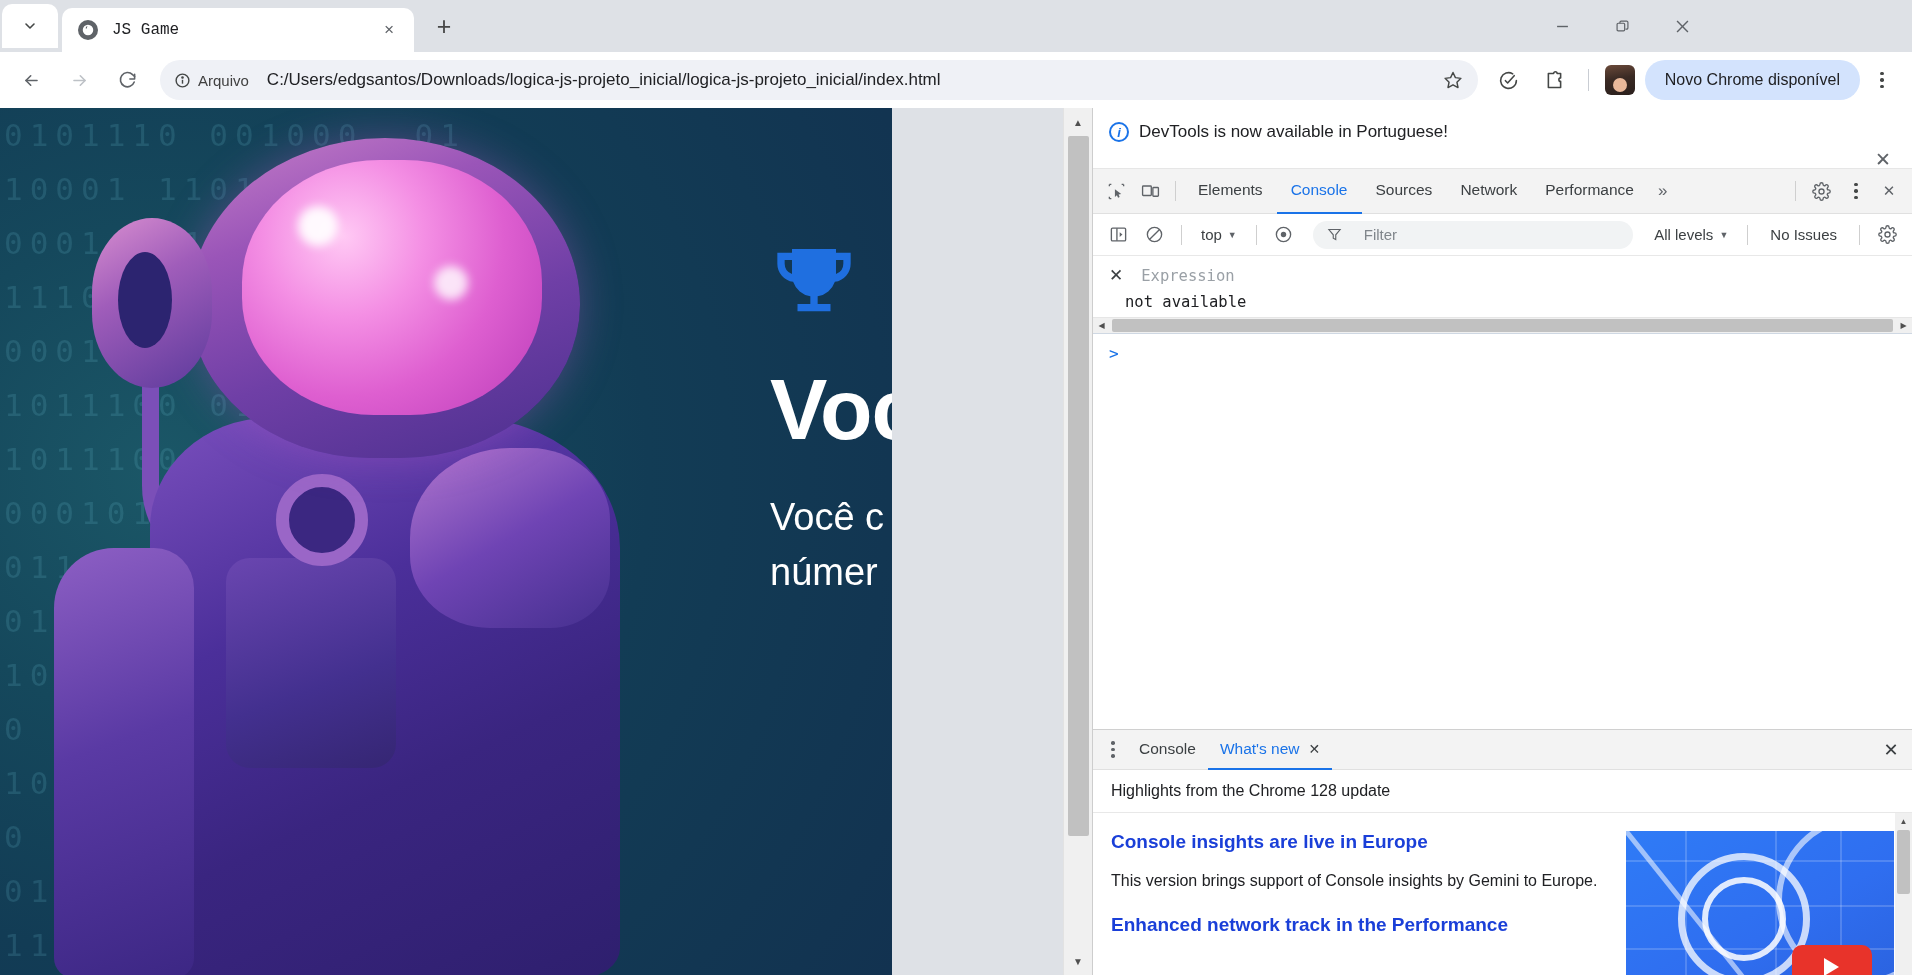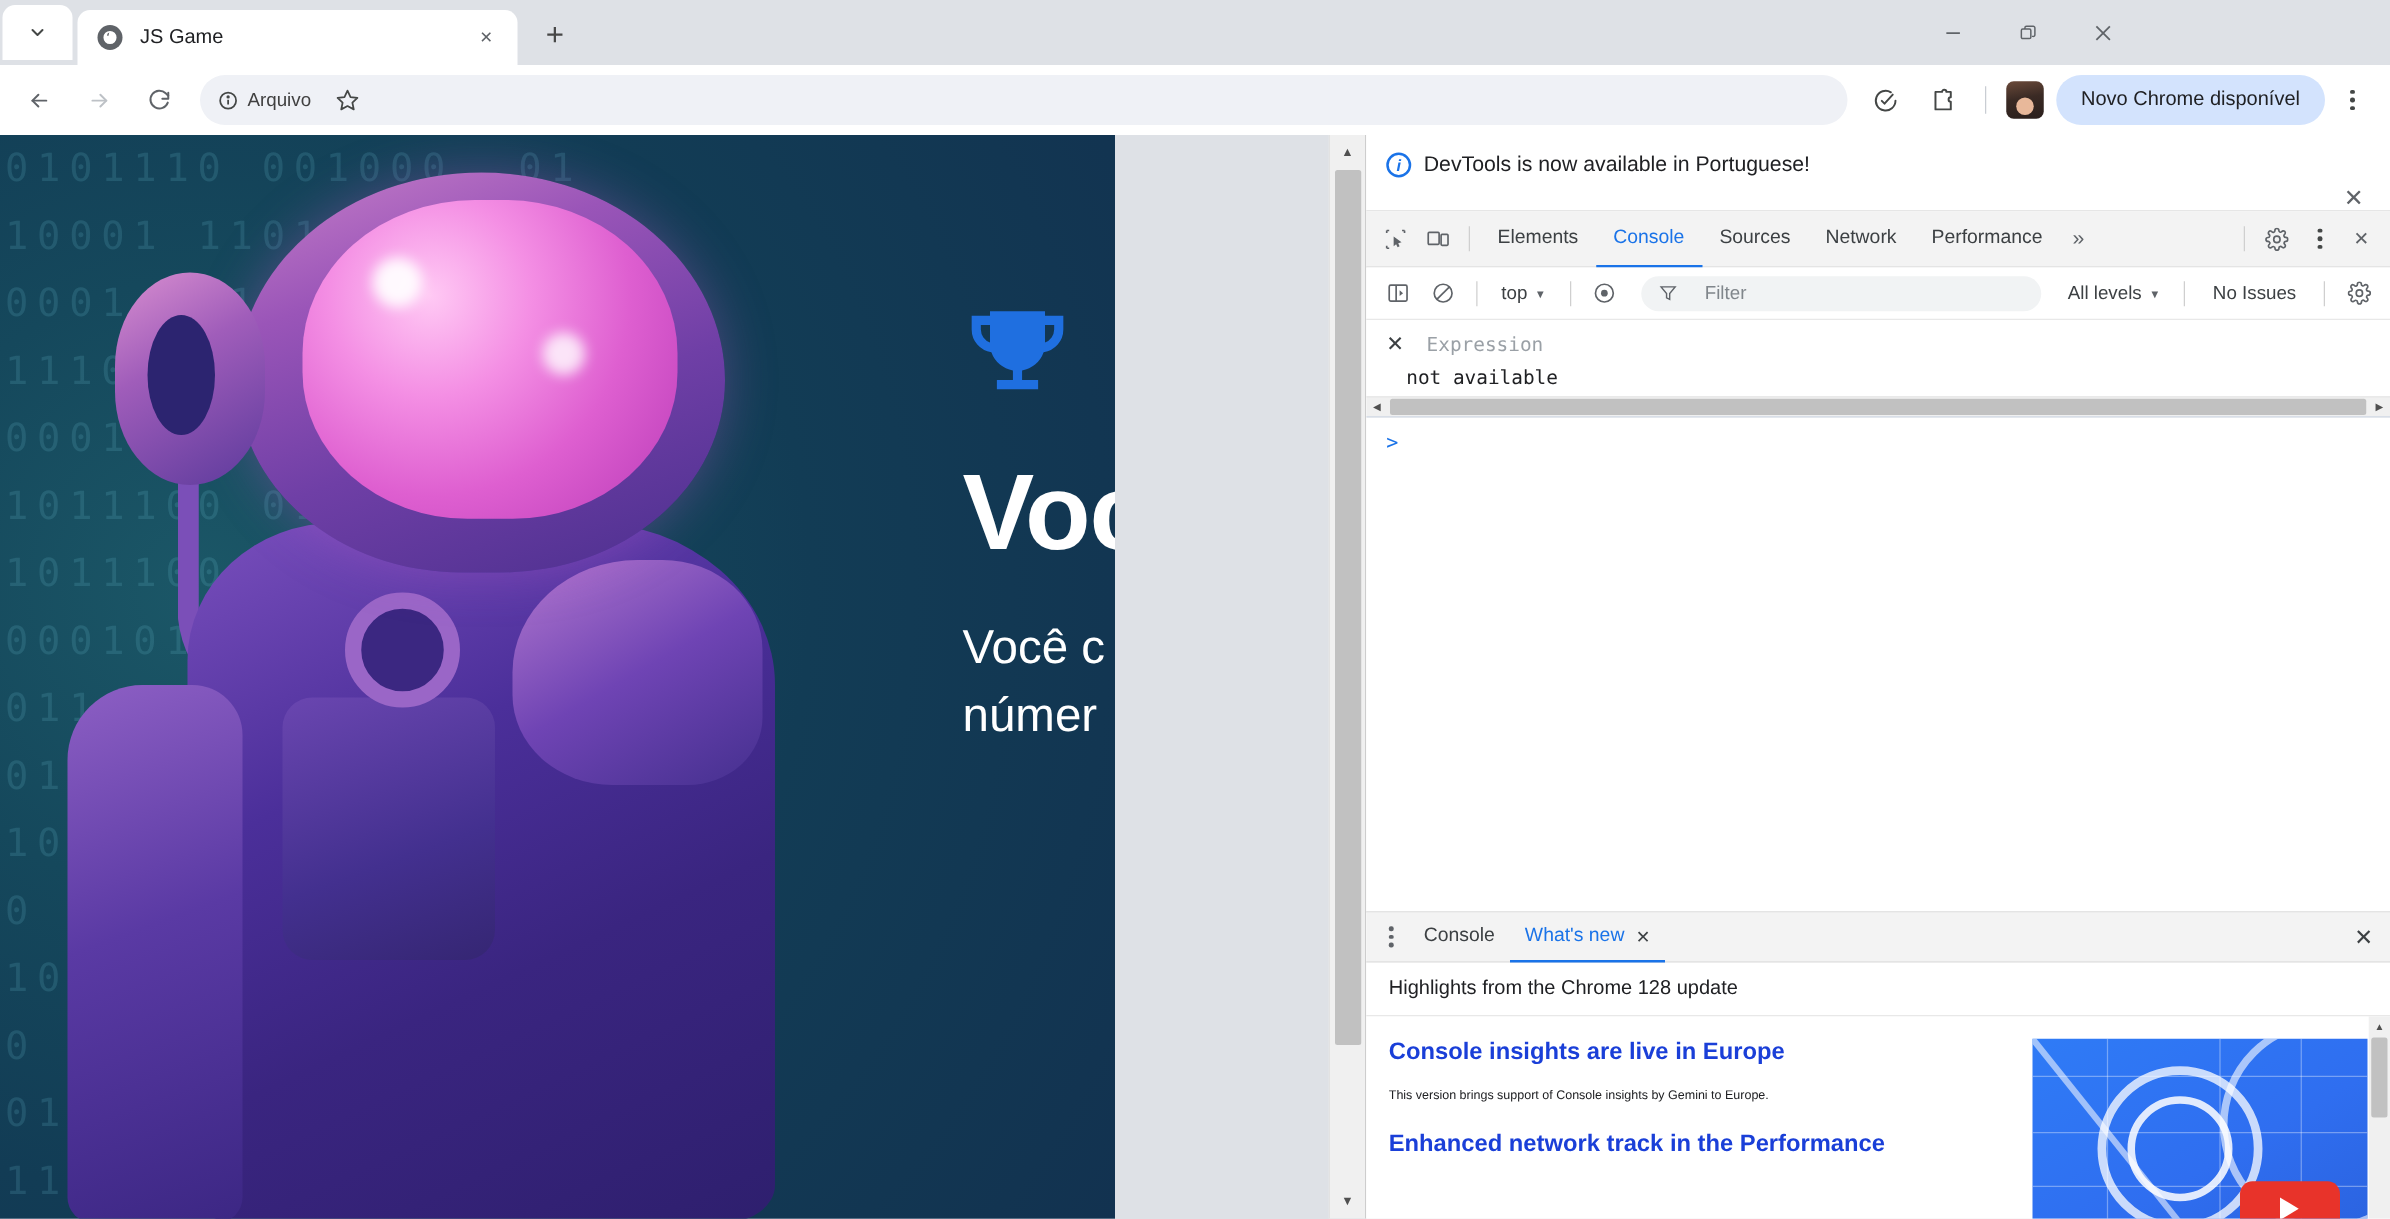--- a/index.html
+++ b/index.html
@@ -8,21 +8,21 @@
     overflow: hidden;
     font-family: "Liberation Sans", sans-serif;
     background: #dee1e6;
   }
   #app { position: relative; width: 1912px; height: 975px; }
 
   
   .tabstrip {
     position: absolute; top: 0; left: 0; width: 1712px; height: 52px;
     background: #dee1e6;
-    display: flex; align-items: flex-end;
+    display: flex; align-items: flex-end; font-family: Liberation Mono, monospace;
   }
   .tab-search {
     width: 56px; height: 44px; margin-left: 2px; margin-bottom: 4px;
     background: #fff; border-radius: 10px 10px 0 0;
     display: flex; align-items: center; justify-content: center;
     cursor: pointer;
   }
   .tab-search svg { width: 16px; height: 16px; }
   .tab {
     width: 352px; height: 44px;
@@ -342,21 +342,21 @@
     display: flex; align-items: center; justify-content: center;
     color: #3c4043; font-size: 18px; cursor: pointer;
   }
   .wn-sub {
     padding: 12px 18px; font-size: 16px; color: #202124;
     border-bottom: 1px solid #e8e8e8;
   }
   .wn-body { flex: 1; display: flex; padding: 18px 18px 0 18px; gap: 20px; overflow: hidden; position: relative; }
   .wn-col { flex: 1; min-width: 0; }
   .wn-h { font-size: 19px; font-weight: 700; color: #1a3fd8; margin-bottom: 16px; }
-  .wn-p { font-size: 10px; color: #202124; line-height: 1.55; margin-bottom: 20px; }
+  .wn-p { font-size: 16px; color: #202124; line-height: 1.55; margin-bottom: 20px; }
   .wn-thumb {
     width: 268px; height: 150px; flex: none;
     background: linear-gradient(150deg,#2f7bf6 0%, #2f6ef0 60%, #2b63e0 100%);
     position: relative; overflow: hidden;
   }
   .wn-thumb .c1 {
     position: absolute; left: 52px; top: 22px; width: 132px; height: 132px;
     border: 7px solid rgba(255,255,255,0.75); border-radius: 50%;
   }
   .wn-thumb .c2 {
@@ -457,20 +457,21 @@
 
     <div class="omnibox">
       <div class="omni-chip">
         <svg viewBox="0 0 24 24" fill="none" stroke="currentColor" stroke-width="2">
             <circle cx="12" cy="12" r="9"></circle>
             <line x1="12" y1="11" x2="12" y2="16.5"></line>
             <circle cx="12" cy="7.8" r="0.9" fill="currentColor"></circle>
           </svg>
         <span class="omni-chip-label">Arquivo</span>
       </div>
+      <div class="omni-url">C:/Users/edgsantos/Downloads/logica-js-projeto_inicial/logica-js-projeto_inicial/index.html</div>
       <div class="omni-star">
         <svg viewBox="0 0 24 24" fill="none" stroke="currentColor" stroke-width="1.7" stroke-linejoin="round">
             <polygon points="12 3 14.9 9.2 21.5 10 16.7 14.6 18 21 12 17.8 6 21 7.3 14.6 2.5 10 9.1 9.2"></polygon>
           </svg>
       </div>
     </div>
 
     <div class="tb-icon">
       <svg viewBox="0 0 24 24" fill="none" stroke="currentColor" stroke-width="1.8" stroke-linecap="round" stroke-linejoin="round">
           <path d="M21 12a9 9 0 1 1-4.2-7.6"></path>

